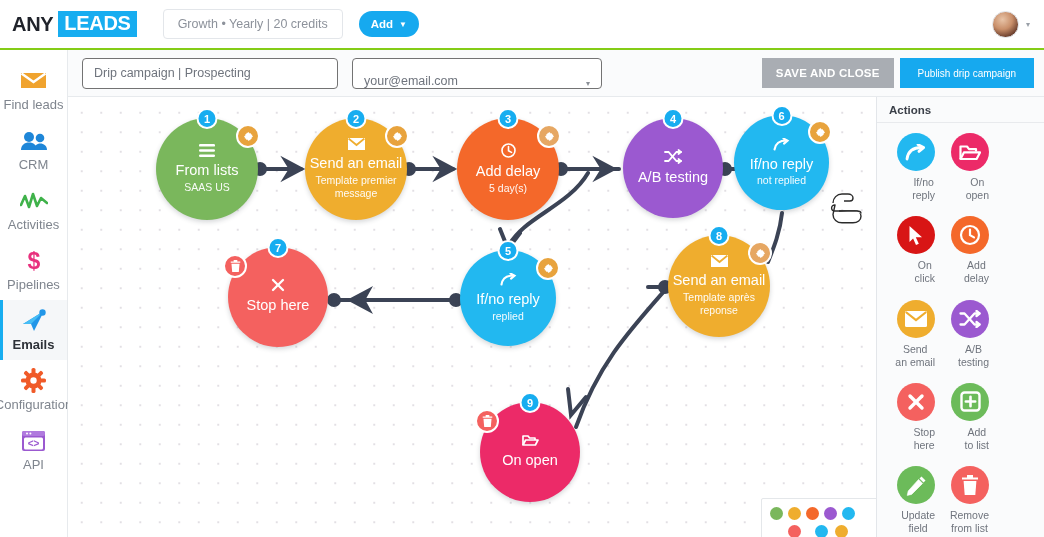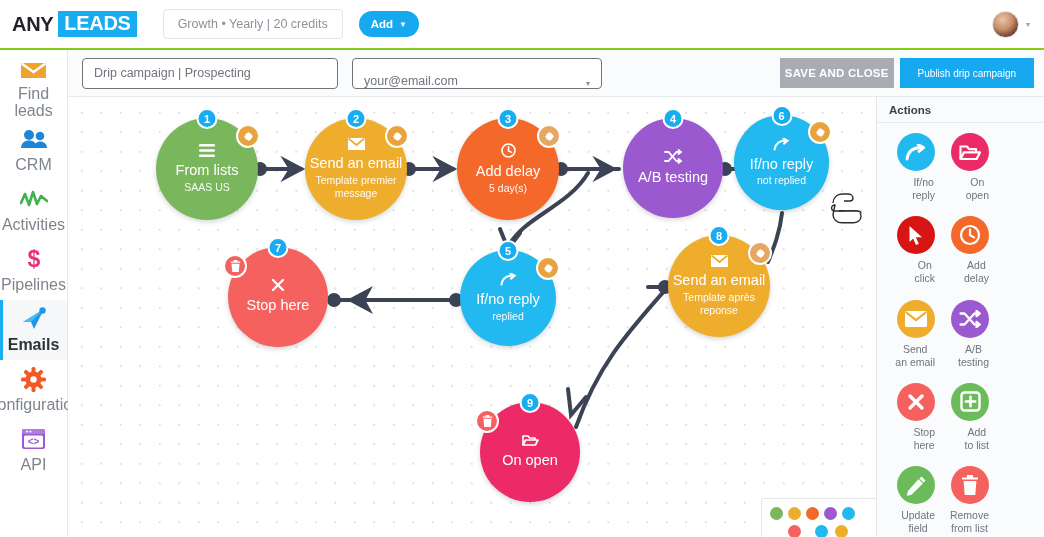--- a/index.html
+++ b/index.html
@@ -46,21 +46,21 @@
   .sidebar {
     position: absolute; left: 0; top: 50px; width: 68px; height: 487px;
     background: #ffffff; border-right: 1px solid #e7eaed;
     padding-top: 10px;
   }
   .side-item {
     position: relative; height: 60px; display: flex; flex-direction: column;
     align-items: center; justify-content: center; gap: 4px; cursor: pointer;
   }
   .side-item .ico { height: 26px; display: flex; align-items: center; justify-content: center; }
-  .side-item .lbl { font-size: 16px; color: #7f858e; text-align: center; line-height: 1.1; }
+  .side-item .lbl { font-size: 13px; color: #7f858e; text-align: center; line-height: 1.1; }
   .side-item.active { background: #f5f7f9; }
   .side-item.active .lbl { color: #2d3138; font-weight: bold; }
   .side-item.active::before {
     content: ""; position: absolute; left: 0; top: 0; bottom: 0;
     width: 3px; background: #17adf0;
   }
 
   
   .toolbar {
     position: absolute; left: 68px; top: 50px; width: 976px; height: 47px;
@@ -70,21 +70,21 @@
   .tb-input {
     height: 31px; border: 1px solid #737373; border-radius: 4px;
     background: #fff; padding: 0 11px; display: flex; align-items: center;
     font-size: 12.5px; color: #6f747d;
   }
   .tb-name { width: 256px; margin-left: 6px; }
   .tb-select { width: 250px; margin-left: 14px; justify-content: space-between; align-items: flex-end; }
   .tb-select .caret { font-size: 8px; color: #8b9097; }
   .tb-spacer { flex: 1; }
   .btn-save {
-    height: 30px; padding: 0 5px; background: #a9adb3; color: #fff;
+    height: 30px; padding: 0 14px; background: #a9adb3; color: #fff;
     border: none; font-size: 11.5px; font-weight: bold; letter-spacing: 0.2px;
     display: flex; align-items: center; cursor: pointer;
   }
   .btn-publish {
     height: 30px; padding: 0 18px; background: #16a9ef; color: #fff;
     border: none; font-size: 10px; margin-left: 6px; margin-right: 2px;
     display: flex; align-items: center; cursor: pointer;
   }
 
   

